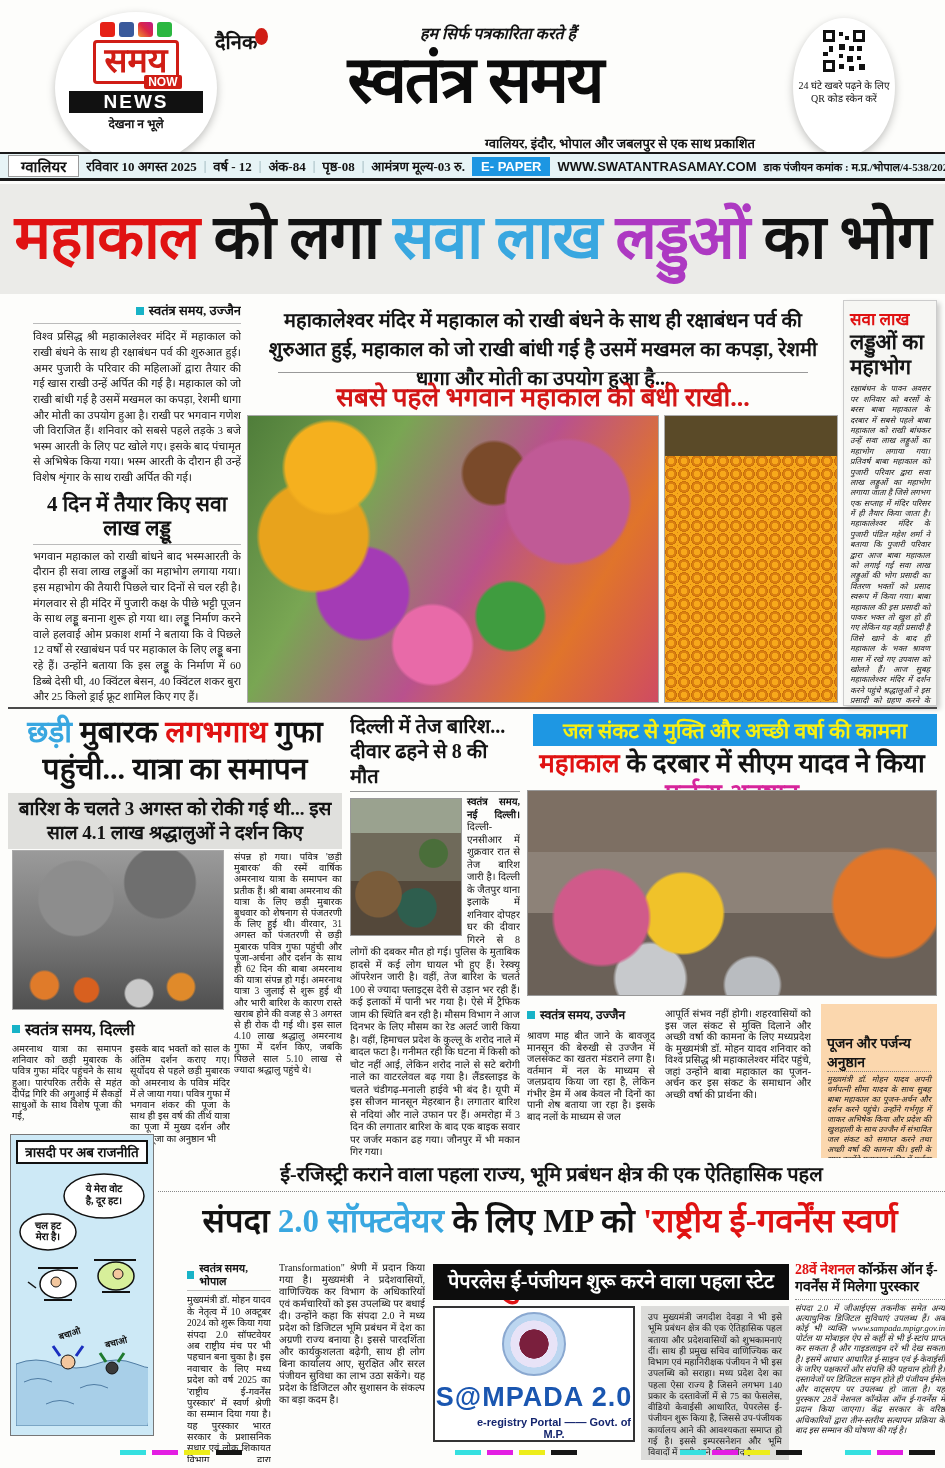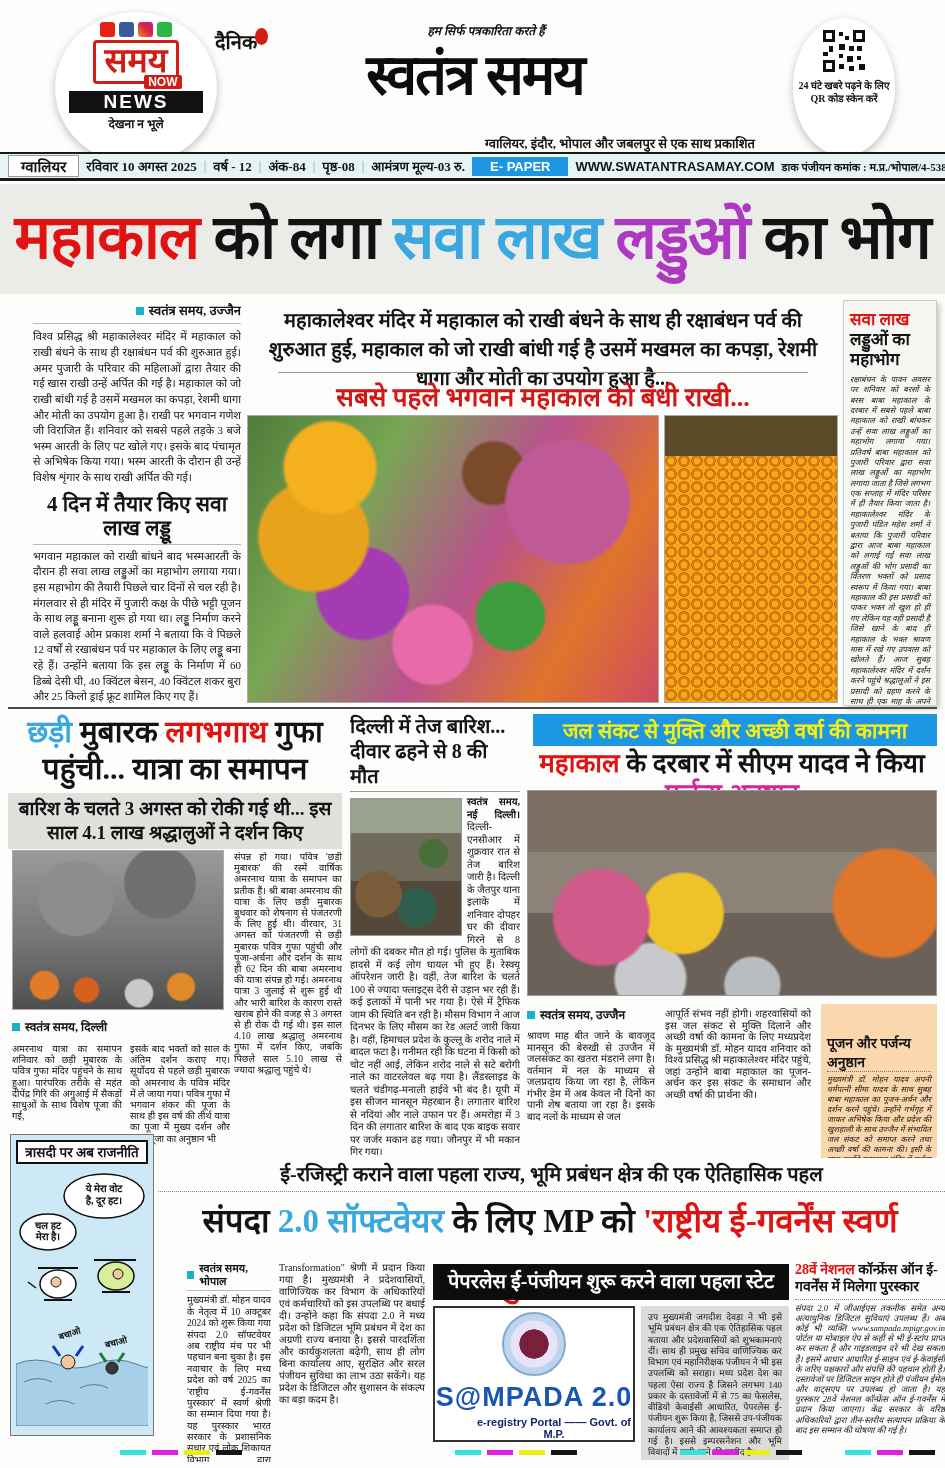--- a/index.html
+++ b/index.html
@@ -18,37 +18,37 @@
   .soc{width:15px;height:15px;border-radius:3px;display:inline-block;}
   .yt{background:#e62117;} .fb{background:#3a5a9b;} .ig{background:linear-gradient(45deg,#f09433,#dc2743,#bc1888);} .wa{background:#2bb741;}
   .samay-box{display:inline-block;border:3px solid #d01d15;border-radius:4px;padding:0 8px 2px 8px;position:relative;background:#fff;}
   .samay-txt{font-size:34px;font-weight:bold;color:#d01d15;line-height:1.05;}
   .now-chip{position:absolute;right:-6px;bottom:-8px;background:#d01d15;color:#fff;
     font-family:"Liberation Sans",sans-serif;font-weight:bold;font-size:12px;padding:0 4px;border-radius:2px;}
   .news-bar{background:#111;color:#fff;font-family:"Liberation Sans",sans-serif;font-weight:bold;
     font-size:19px;letter-spacing:2px;margin:7px 14px 2px 14px;padding:0 2px;}
   .logo-tag{font-size:12px;font-weight:bold;}
   .daily{left:215px;top:28px;font-size:20px;font-weight:bold;}
-  .slogan{left:356px;top:22px;width:260px;text-align:center;font-size:12px;font-weight:bold;font-style:italic;}
+  .slogan{left:368px;top:22px;width:260px;text-align:center;font-size:16px;font-weight:bold;font-style:italic;}
   .red-dot{position:absolute;left:255px;top:28px;width:13px;height:17px;border-radius:50%;background:#d01d15;}
-  .main-title{left:195px;top:44px;width:560px;text-align:center;font-size:56px;font-weight:bold;
+  .main-title{left:195px;top:44px;width:560px;text-align:center;font-size:65px;font-weight:bold;
     letter-spacing:-2px;line-height:1.12;color:#0c0c0c;}
   .publish-line{left:430px;top:134px;width:380px;text-align:center;font-size:13px;font-weight:bold;}
   .qr-ellipse{left:793px;top:18px;width:102px;height:138px;border-radius:50%;background:#fff;
     box-shadow:0 3px 8px rgba(0,0,0,.25);text-align:center;padding-top:10px;}
-  .qr-cap{font-size:10px;font-weight:bold;line-height:1.25;margin-top:2px;}
+  .qr-cap{font-size:10px;font-weight:normal;line-height:1.25;margin-top:2px;}
 
   
   .infobar{left:0;top:152px;width:945px;height:29px;background:#e7f4f6;border-top:2px solid #1a1a1a;
     border-bottom:3px solid #1a1a1a;display:flex;align-items:center;font-weight:bold;
     font-size:13px;padding:0 8px;gap:7px;white-space:nowrap;}
   .infobar .sep{color:#8aa7ad;font-weight:normal;}
   .edition-chip{background:#fff;border:1px solid #9a9a9a;padding:0 12px;font-size:15px;}
   .epaper-chip{background:#1d96e2;color:#fff;font-family:"Liberation Sans",sans-serif;
-    font-size:13px;font-weight:bold;padding:2px 18px;}
+    font-size:13px;font-weight:bold;padding:2px 9px;}
   .postal{margin-left:auto;font-size:11px;}
 
   
   .lead-strip{left:0;top:184px;width:945px;height:110px;background:#ebebe8;text-align:center;
     font-size:61px;font-weight:bold;line-height:108px;letter-spacing:-1px;}
   .hl-red{color:#e01212;} .hl-blue{color:#39a7e0;} .hl-purple{color:#ad39c2;} .hl-black{color:#121212;}
   .hl-mag{color:#d6259b;}
 
   
   .byline{display:flex;align-items:center;gap:5px;font-weight:bold;font-size:13px;}
@@ -73,21 +73,21 @@
   .photo2{left:664px;top:415px;width:174px;height:288px;
     background:
       linear-gradient(#5a4a28 0 14%,transparent 14%),
       radial-gradient(circle at 50% 8%,#c98b2c 0 6%,transparent 7%),
       repeating-radial-gradient(circle at 6px 6px,#f7a81b 0 3px,#d97f10 3px 5px,#c96f0c 5px 6px),
       #d97f10;
     background-size:100% 100%,100% 100%,13px 13px,100% 100%;}
   .lead-side{left:843px;top:300px;width:94px;height:406px;background:#f6f6f3;border:1px solid #ccc;
     box-shadow:3px 3px 5px rgba(0,0,0,.2);padding:6px 6px;}
   .lead-side .h-red{color:#e01212;font-size:17px;font-weight:bold;}
-  .lead-side .h-blk{font-size:17px;font-weight:bold;line-height:1.2;margin-bottom:4px;}
+  .lead-side .h-blk{font-size:21px;font-weight:bold;line-height:1.2;margin-bottom:4px;}
   .lead-side .body{font-size:8px;line-height:1.3;font-style:italic;text-align:justify;}
 
   .hdiv{left:8px;top:707px;width:929px;border-bottom:2px solid #4a4a4a;}
 
   
   .am{left:8px;top:714px;width:334px;height:446px;}
   .am .h1{text-align:center;font-size:30px;font-weight:bold;line-height:1.22;}
   .am .graybox{background:#e0e0dd;margin-top:6px;padding:4px 8px;text-align:center;
     font-size:19px;font-weight:bold;line-height:1.25;}
   .am-photo{left:4px;top:136px;width:212px;height:160px;
@@ -265,21 +265,21 @@
 
   <div class="abs hdiv"></div>
 
   <div class="abs am clip">
     <div class="h1">
       <span class="hl-blue">छड़ी</span><span class="hl-black"> मुबारक </span><span class="hl-red">लगभगाथ</span><span class="hl-black"> गुफा पहुंची... यात्रा का समापन</span>
     </div>
     <div class="graybox">बारिश के चलते 3 अगस्त को रोकी गई थी... इस साल 4.1 लाख श्रद्धालुओं ने दर्शन किए</div>
     <div class="abs photo am-photo"></div>
     <div class="abs c3 jt clip">संपन्न हो गया। पवित्र 'छड़ी मुबारक' की रस्में वार्षिक अमरनाथ यात्रा के समापन का प्रतीक हैं। श्री बाबा अमरनाथ की यात्रा के लिए छड़ी मुबारक बुधवार को शेषनाग से पंजतरणी के लिए हुई थी। वीरवार, 31 अगस्त को पंजतरणी से छड़ी मुबारक पवित्र गुफा पहुंची और पूजा-अर्चना और दर्शन के साथ ही 62 दिन की बाबा अमरनाथ की यात्रा संपन्न हो गई। अमरनाथ यात्रा 3 जुलाई से शुरू हुई थी और भारी बारिश के कारण रास्ते खराब होने की वजह से 3 अगस्त से ही रोक दी गई थी। इस साल 4.10 लाख श्रद्धालु अमरनाथ गुफा में दर्शन किए, जबकि पिछले साल 5.10 लाख से ज्यादा श्रद्धालु पहुंचे थे।</div>
-    <div class="abs byl byline" style="font-size:12px;">
+    <div class="abs byl byline" style="font-size:16px;">
       <span class="sq"></span>
       <span>स्वतंत्र समय, दिल्ली</span>
     </div>
     <div class="abs c1 jt clip">अमरनाथ यात्रा का समापन शनिवार को छड़ी मुबारक के पवित्र गुफा मंदिर पहुंचने के साथ हुआ। पारंपरिक तरीके से महंत दीपेंद्र गिरि की अगुआई में सैकड़ों साधुओं के साथ विशेष पूजा की गई,</div>
     <div class="abs c2 jt clip">इसके बाद भक्तों को साल के अंतिम दर्शन कराए गए। सूर्योदय से पहले छड़ी मुबारक को अमरनाथ के पवित्र मंदिर में ले जाया गया। पवित्र गुफा में भगवान शंकर की पूजा के साथ ही इस वर्ष की तीर्थ यात्रा का पूजा में मुख्य दर्शन और मुख्य पूजा का अनुष्ठान भी</div>
   </div>
 
   <div class="abs dl clip">
     <div class="h1">
       <div>दिल्ली में तेज बारिश...</div>

